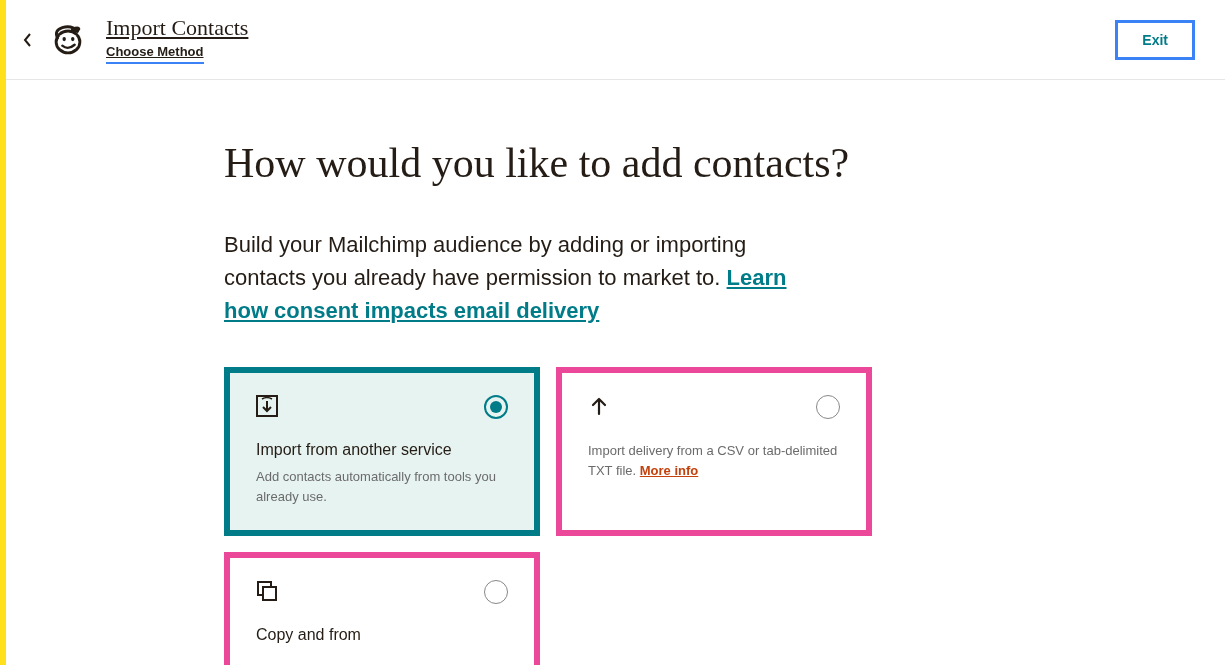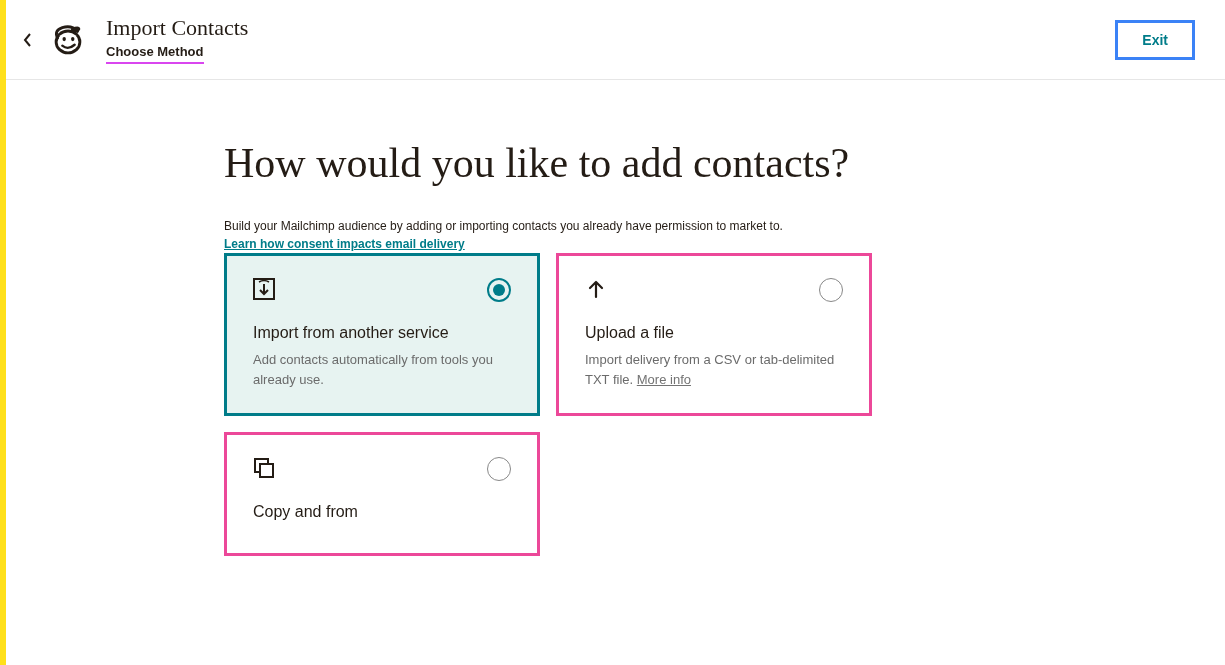--- a/index.html
+++ b/index.html
@@ -21,20 +21,21 @@
     background: #ffe01b;
   }
   .header {
     display: flex;
     align-items: center;
     height: 80px;
     padding: 0 24px 0 10px;
     border-bottom: 1px solid #e6e6e6;
     position: relative;
     margin-left: 6px;
+    text-decoration: underline;
   }
   .back-btn {
     width: 24px;
     height: 24px;
     display: flex;
     align-items: center;
     justify-content: center;
     cursor: pointer;
     margin-right: 8px;
   }
@@ -56,21 +57,21 @@
     color: #241c15;
     font-weight: 400;
     line-height: 1.2;
   }
   .title-sub {
     font-size: 13px;
     color: #241c15;
     font-weight: 600;
     margin-top: 2px;
     display: inline-block;
-    border-bottom: 2px solid #d946ef;
+    border-bottom: 2px solid #3b82f6;
     padding-bottom: 3px;
     width: fit-content;
   }
   .exit-btn {
     position: absolute;
     right: 30px;
     top: 20px;
     height: 40px;
     padding: 0 24px;
     border: 3px solid #3b82f6;
@@ -86,44 +87,45 @@
   .content {
     margin-left: 6px;
     padding: 60px 0 0 218px;
     max-width: 1000px;
   }
   .heading {
     font-family: Georgia, "Times New Roman", serif;
     font-size: 42px;
     font-weight: 400;
     color: #241c15;
-    margin-bottom: 31px;
+    margin-bottom: 42px;
     line-height: 1.1;
   }
   .subtext {
-    font-size: 12px;
+    font-size: 22px;
     color: #241c15;
     line-height: 1.5;
     max-width: 580px;
+    margin-bottom: 40px;
   }
   .consent-link {
     color: #007c89;
     font-weight: 600;
     text-decoration: underline;
     cursor: pointer;
   }
   .cards {
     display: grid;
     grid-template-columns: 316px 316px;
     grid-auto-rows: auto;
     gap: 16px;
     width: 650px;
   }
   .card {
-    border: 3px solid #ec4899;
+    border: 6px solid #ec4899;
     padding: 22px 26px 24px 26px;
     position: relative;
     cursor: pointer;
     background: #ffffff;
   }
   .card.selected {
     background: #e7f3f1;
     border-color: #007c89;
   }
   .card-top {
@@ -169,22 +171,22 @@
     color: #241c15;
     font-weight: 400;
     margin-bottom: 8px;
   }
   .card-desc {
     font-size: 13px;
     color: #6b6b6b;
     line-height: 1.5;
   }
   .more-info {
-    color: #737373;
-    font-weight: 400;
+    color: #c2410c;
+    font-weight: 700;
     text-decoration: underline;
     cursor: pointer;
   }
 </style>
 </head>
 <body>
 
 <div class="yellow-bar"></div>
 
 <div class="header">
@@ -242,21 +244,20 @@
       <div class="card-top">
         <div class="card-icon">
           <svg width="22" height="22" viewBox="0 0 22 22">
             <path d="M11 19 V4 M5 10 l6 -6 l6 6" stroke="#241c15" stroke-width="2.2" fill="none" stroke-linecap="round" stroke-linejoin="round"></path>
           </svg>
         </div>
         <div class="radio">
           
         </div>
       </div>
-      <div class="card-title">Upload a file</div>
       <div class="card-desc">
         <span>Import delivery from a CSV or tab-delimited TXT file. </span><a class="more-info">More info</a>
       </div>
     </div>
 
     <div class="card">
       <div class="card-top">
         <div class="card-icon">
           <svg width="22" height="22" viewBox="0 0 22 22">
             <rect x="2" y="2" width="13" height="13" stroke="#241c15" stroke-width="2" fill="none"></rect>

